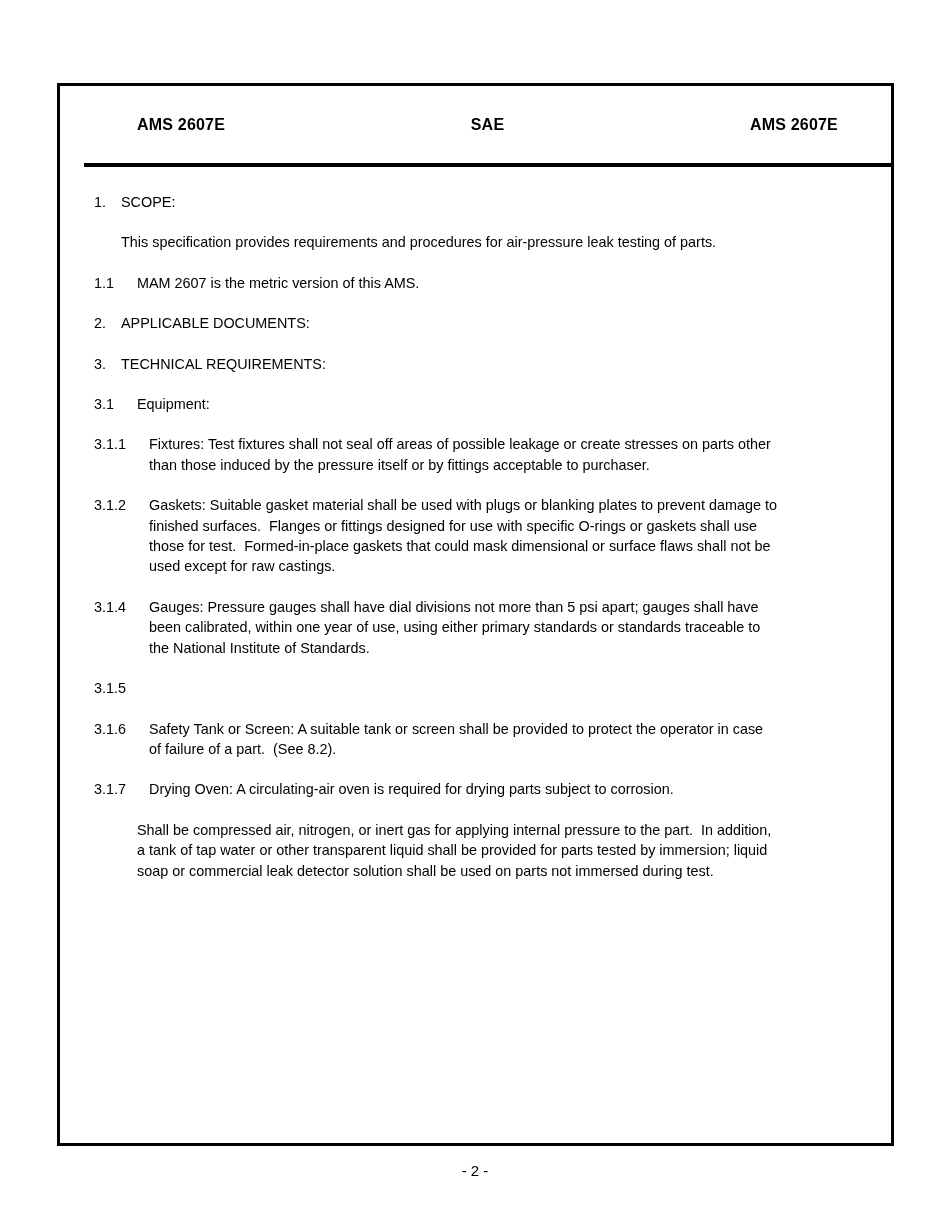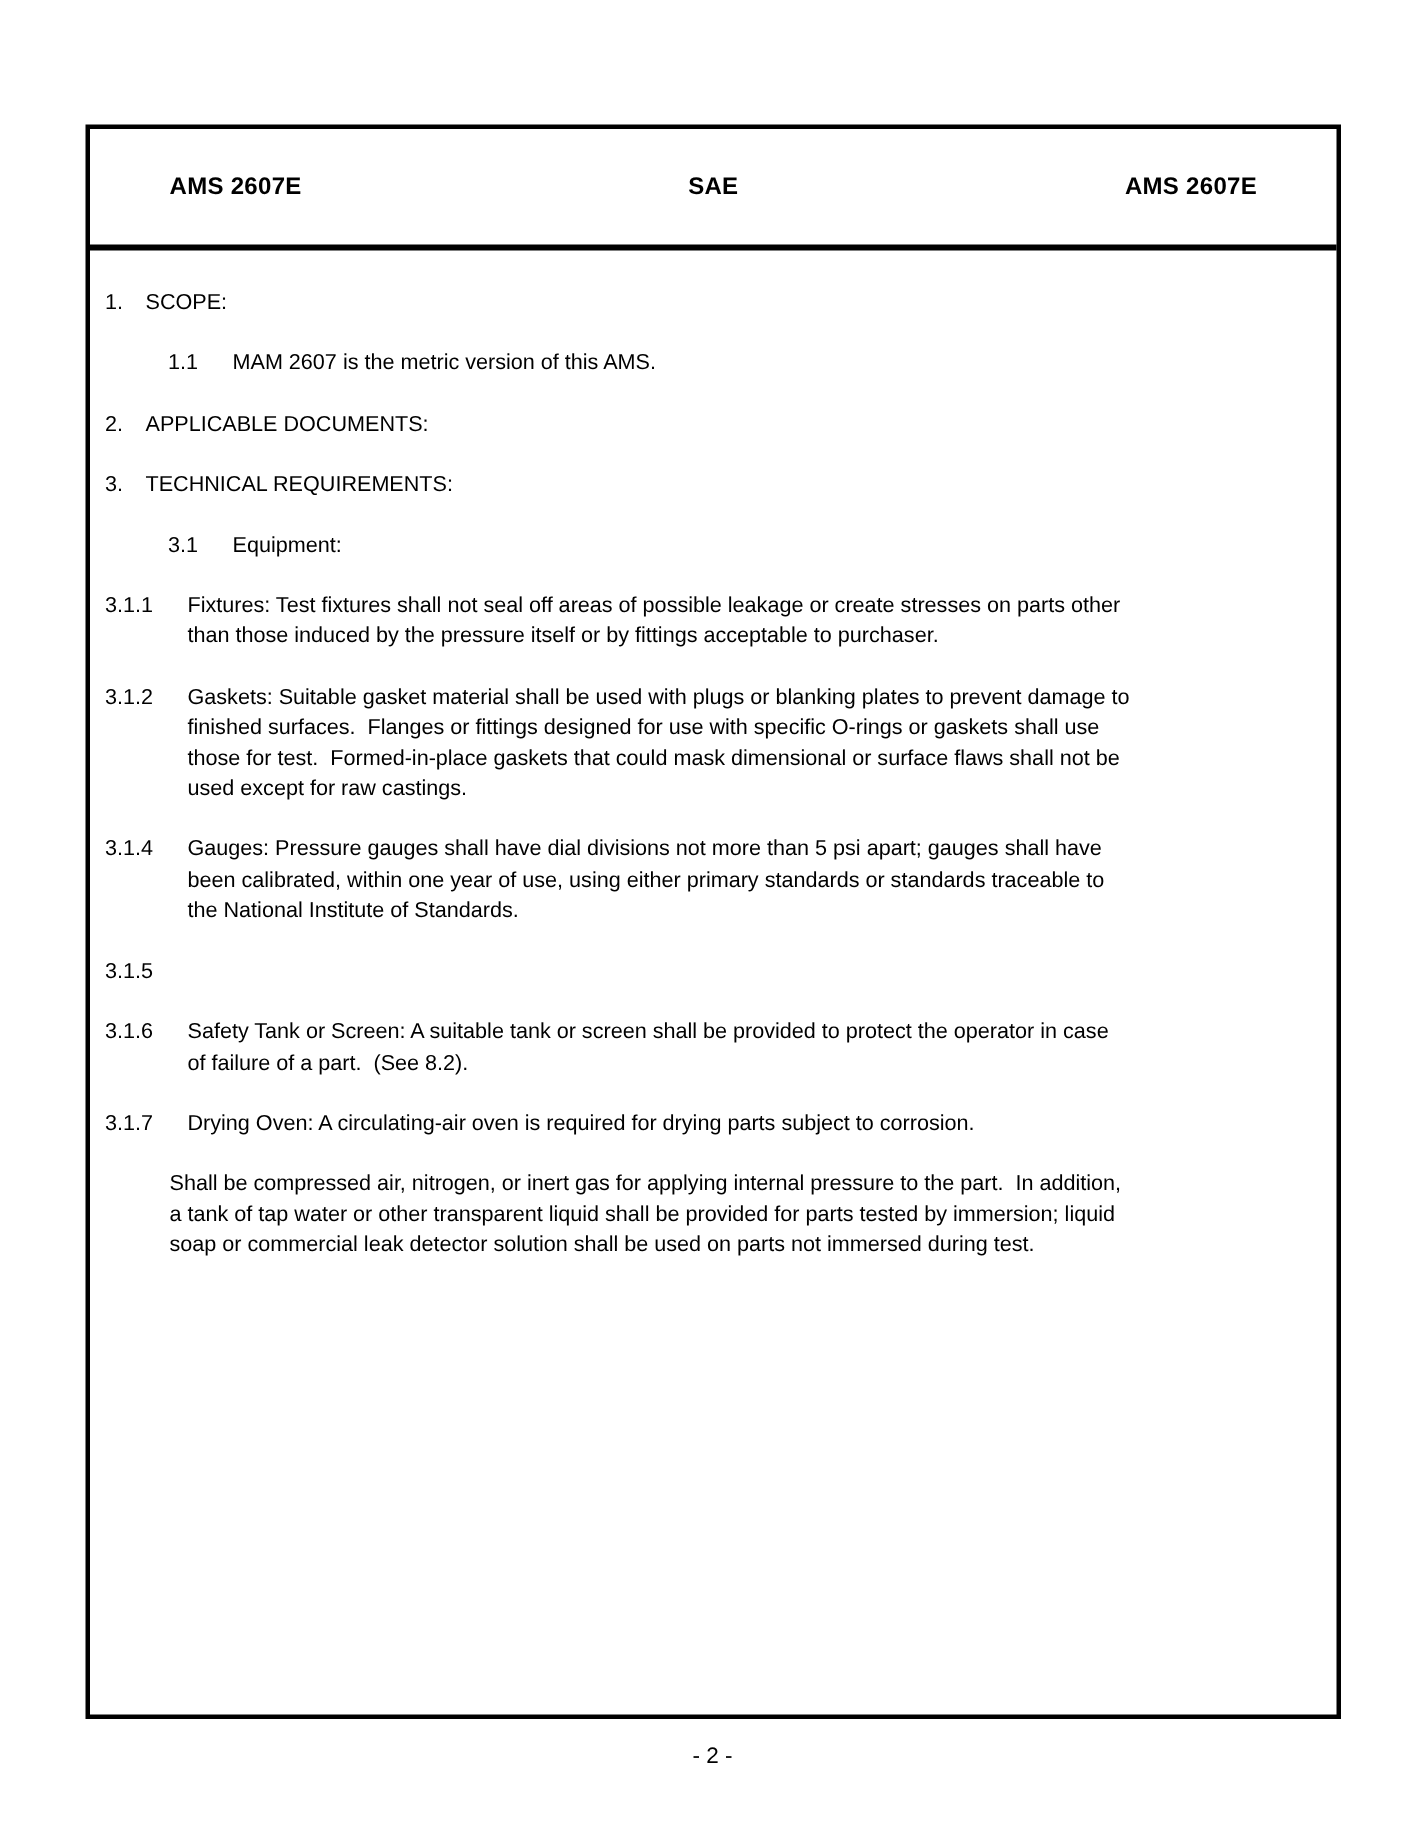--- a/index.html
+++ b/index.html
@@ -14,20 +14,21 @@
     overflow: hidden;
   }
   .doc-box {
     position: absolute;
     left: 57px;
     top: 83px;
     width: 837px;
     height: 1063px;
     border: 3px solid #000000;
     background: #ffffff;
+    padding-left: 24px;
   }
   .doc-header {
     position: relative;
     height: 81px;
     border-bottom: 4px solid #000000;
     display: flex;
     align-items: center;
     justify-content: space-between;
     padding: 0 53px;
     font-weight: bold;
@@ -40,21 +41,21 @@
     transform: translateX(-50%);
   }
   .doc-body {
     padding: 25px 20px 0 10px;
     font-size: 14.4px;
     line-height: 20.4px;
   }
   .block { display: flex; margin-bottom: 20px; }
   .block .num { flex: 0 0 auto; }
   .h1 .num { width: 27px; }
-  .h2 .num { width: 43px; margin-left: 42px; }
+  .h2 .num { width: 43px; }
   .h3 .num { width: 55px; }
   .p1 { padding-left: 27px; }
   .p2 { padding-left: 43px; }
   .txt { white-space: pre-wrap; }
   .doc-footer {
     position: absolute;
     left: 0;
     top: 1162px;
     width: 100%;
     text-align: center;
@@ -68,20 +69,23 @@
   <div class="doc-box">
     <div class="doc-header">
       <span class="hdr">AMS 2607E</span>
       <span class="hdr hdr-center">SAE</span>
       <span class="hdr">AMS 2607E</span>
     </div>
     <div class="doc-body" id="doc-content">
         <div class="block h1">
           <span class="num">1.</span>
           <div class="txt">SCOPE:</div>
+        </div>
+        <div class="block p1">
+          <div class="txt">This specification provides requirements and procedures for air-pressure leak testing of parts.</div>
         </div>
         <div class="block h2">
           <span class="num">1.1</span>
           <div class="txt">MAM 2607 is the metric version of this AMS.</div>
         </div>
         <div class="block h1">
           <span class="num">2.</span>
           <div class="txt">APPLICABLE DOCUMENTS:</div>
         </div>
         <div class="block h1">

